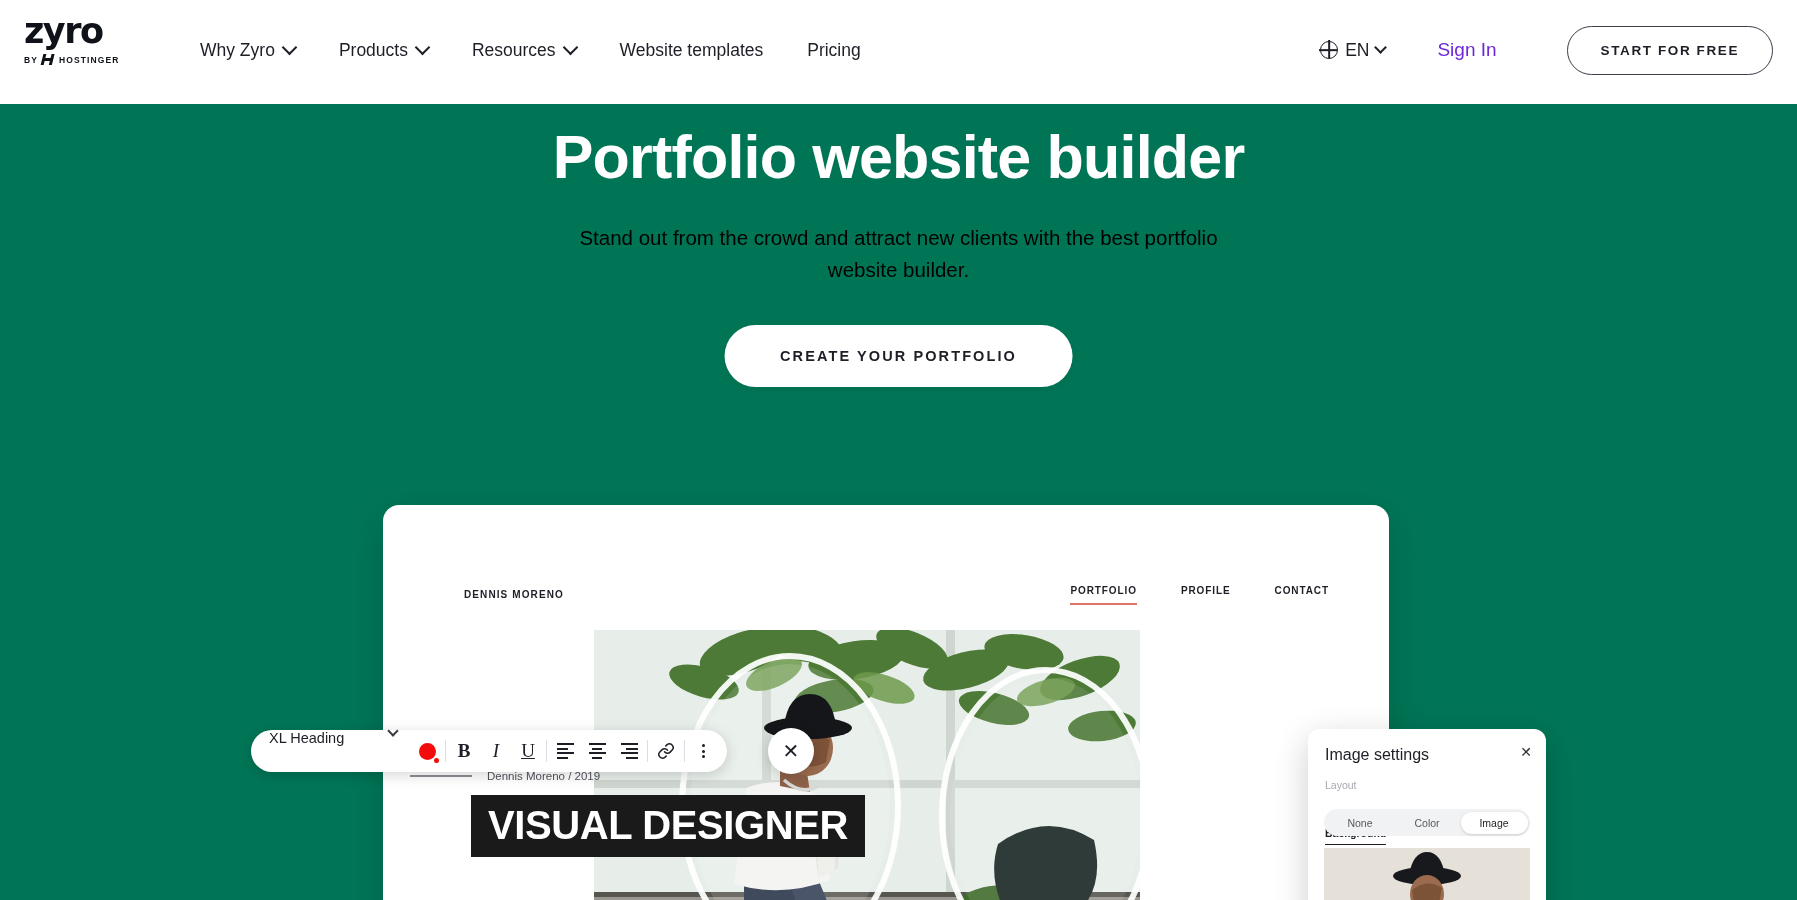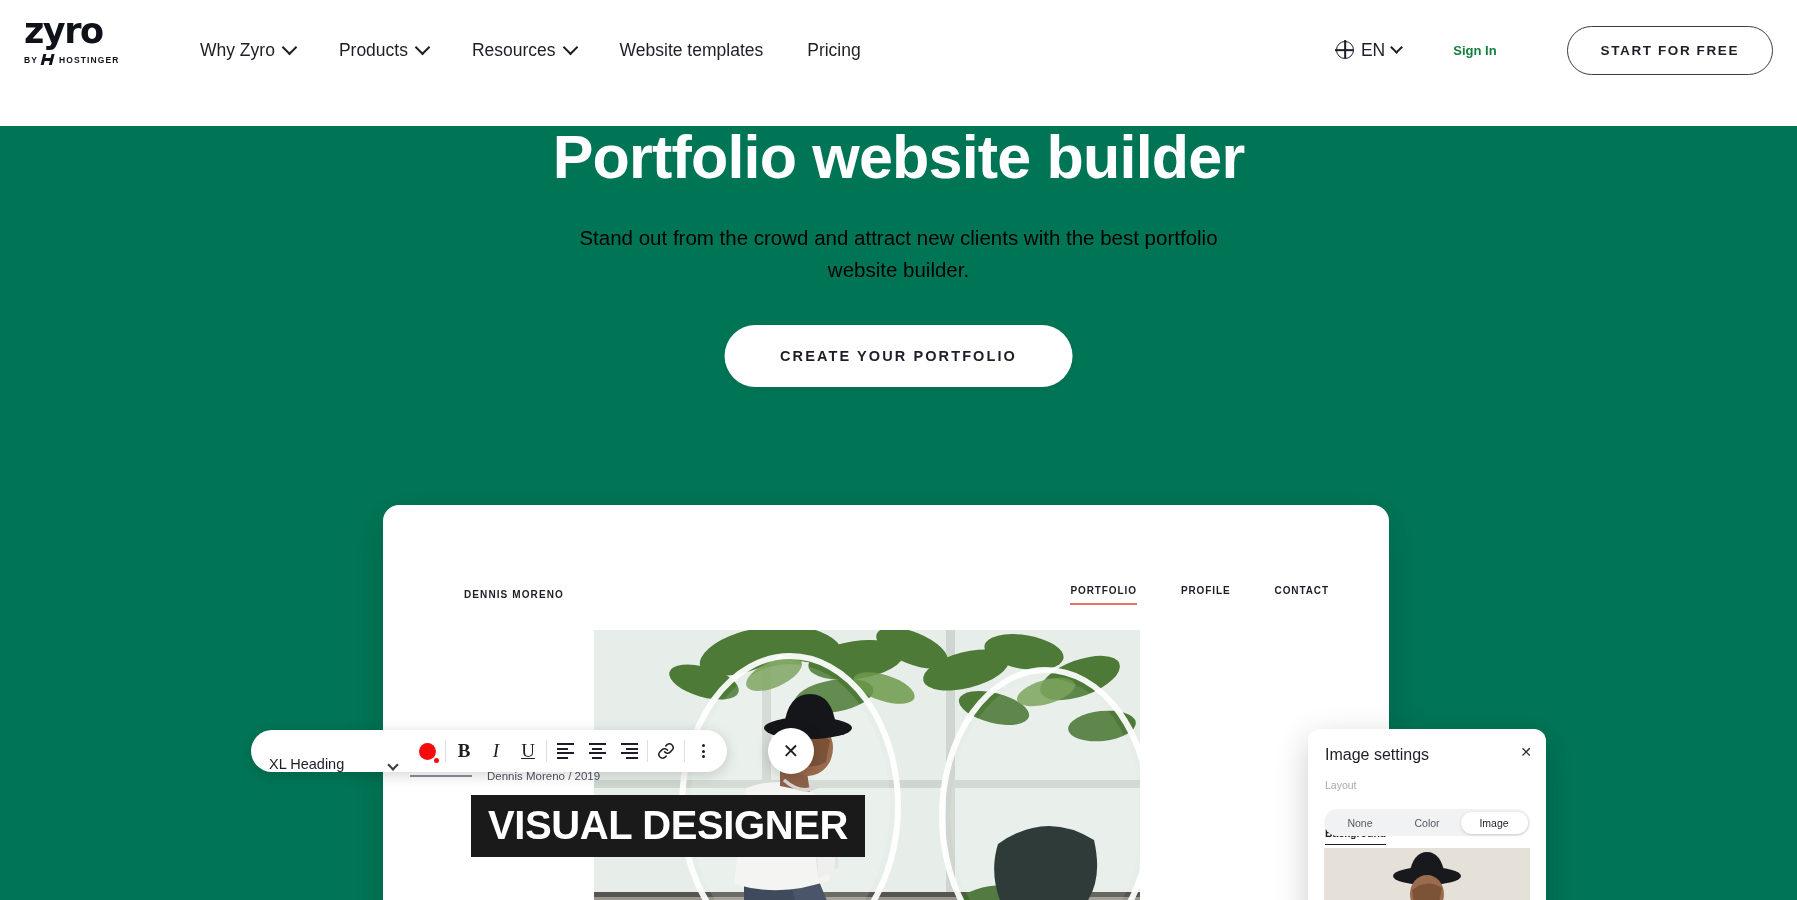--- a/index.html
+++ b/index.html
@@ -17,21 +17,21 @@
     width: 1797px;
     height: 900px;
     overflow: hidden;
   }
 
   
   .navbar {
     position: absolute;
     top: 0; left: 0;
     width: 1797px;
-    height: 126px;
+    height: 104px;
     background: #ffffff;
     display: flex;
     align-items: center;
     z-index: 40;
   }
 
   .logo-block {
     position: absolute;
     left: 24px;
     top: 14px;
@@ -149,26 +149,25 @@
     transform: translateY(-50%);
   }
   .chev-sm {
     display: inline-block;
     width: 9px; height: 9px;
     border-right: 2px solid #1d1e26;
     border-bottom: 2px solid #1d1e26;
     transform: translateY(-3px) rotate(45deg);
   }
   .signin {
-    font-size: 13px;
-    color: #15803d;
+    font-size: 19px;
+    color: #6d28d9;
     padding: 10px 26px;
     cursor: pointer;
     white-space: nowrap;
-    font-weight: bold;
   }
   .start-btn {
     margin-left: 32px;
     border: 1.6px solid #3a3c46;
     border-radius: 40px;
     background: #fff;
     color: #1d1e26;
     font-size: 13.5px;
     font-weight: 700;
     letter-spacing: 1.6px;
@@ -320,21 +319,21 @@
     background: #ffffff;
     border-radius: 24px;
     display: flex;
     align-items: center;
     padding: 0 8px 0 0;
     box-shadow: 0 3px 14px rgba(0,0,0,.17);
     z-index: 25;
   }
   .tb-select {
     display: flex;
-    align-items: flex-end;
+    align-items: flex-start;
     justify-content: space-between;
     width: 160px;
     height: 42px;
     padding: 0 14px 0 18px;
     font-size: 14.5px;
     color: #1d1e26;
     cursor: pointer;
     border-radius: 24px 0 0 24px;
   }
   .tb-chev {

